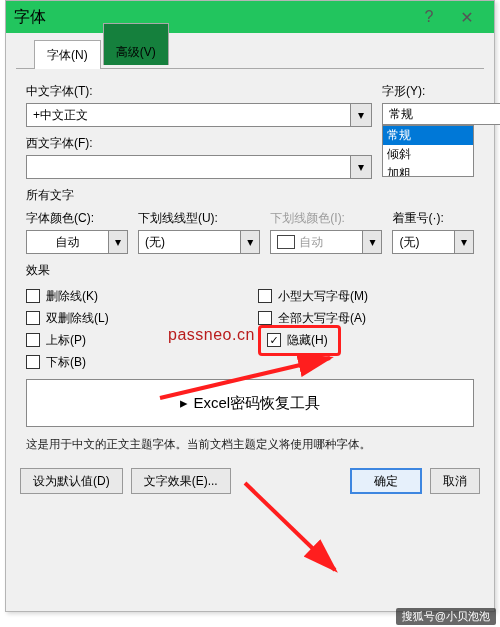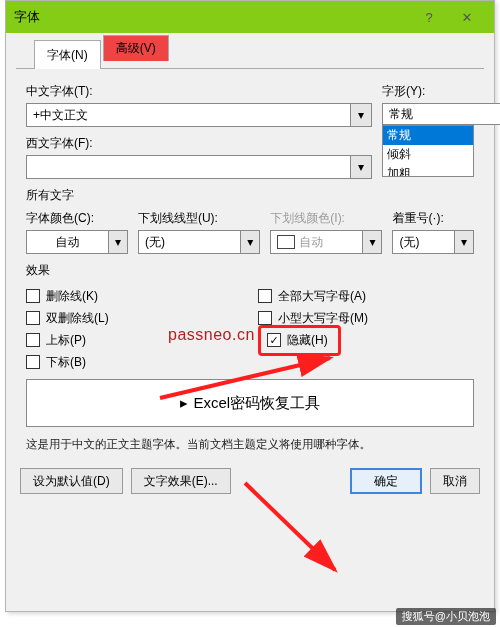--- a/index.html
+++ b/index.html
@@ -16,25 +16,25 @@
     position: absolute;
     left: 5px; top: 0;
     width: 490px;
     height: 612px;
     background: #f0f0f0;
     border: 1px solid #b5b5b5;
     box-shadow: 2px 2px 4px rgba(0,0,0,0.15);
   }
   .titlebar {
     height: 30px;
-    background: #84cc16;
+    background: #22c55e;
     display: flex;
     align-items: center;
     padding: 16px 8px;
-    font-size: 13px;
+    font-size: 16px;
   }
   .titlebar .title { flex: 1; }
   .titlebar .icon-btn {
     width: 38px; height: 30px;
     display: flex; align-items: center; justify-content: center;
     color: #555;
   }
   .tabs-strip {
     height: 30px;
     display: flex;
@@ -48,23 +48,23 @@
     padding: 6px 12px 5px 12px;
     border: 1px solid #a9a9a9;
     border-bottom: none;
     background: #fff;
     position: relative;
     bottom: -1px;
     margin-right: 2px;
     font-size: 12px;
   }
   .tab.inactive {
-    background: #ef4444;
-    bottom: 4px;
-    padding-top: 4px; padding-bottom: 4px;
+    background: #15803d;
+    bottom: 16px;
+    padding-top: 20px; padding-bottom: 4px;
   }
   .content {
     padding: 14px 20px 6px 20px;
   }
   .label { display: block; margin-bottom: 3px; }
   .row { display: flex; gap: 10px; margin-bottom: 6px; }
   .combo-input {
     display: flex;
     height: 24px;
     border-radius: 9px;
@@ -283,25 +283,25 @@
             <span class="chk-label">上标(P)</span>
           </div>
         <div class="chk-row">
             <div class="chk-box"></div>
             <span class="chk-label">下标(B)</span>
           </div>
       </div>
       <div style="flex:1;">
         <div class="chk-row">
             <div class="chk-box"></div>
+            <span class="chk-label">小型大写字母(M)</span>
+          </div>
+        <div class="chk-row">
+            <div class="chk-box"></div>
             <span class="chk-label">全部大写字母(A)</span>
-          </div>
-        <div class="chk-row">
-            <div class="chk-box"></div>
-            <span class="chk-label">小型大写字母(M)</span>
           </div>
         <div class="chk-row">
           <div class="highlight-box">
             <div class="chk-row" style="height:auto;">
               <div class="chk-box">✓</div>
               <span class="chk-label">隐藏(H)</span>
             </div>
           </div>
         </div>
       </div>

